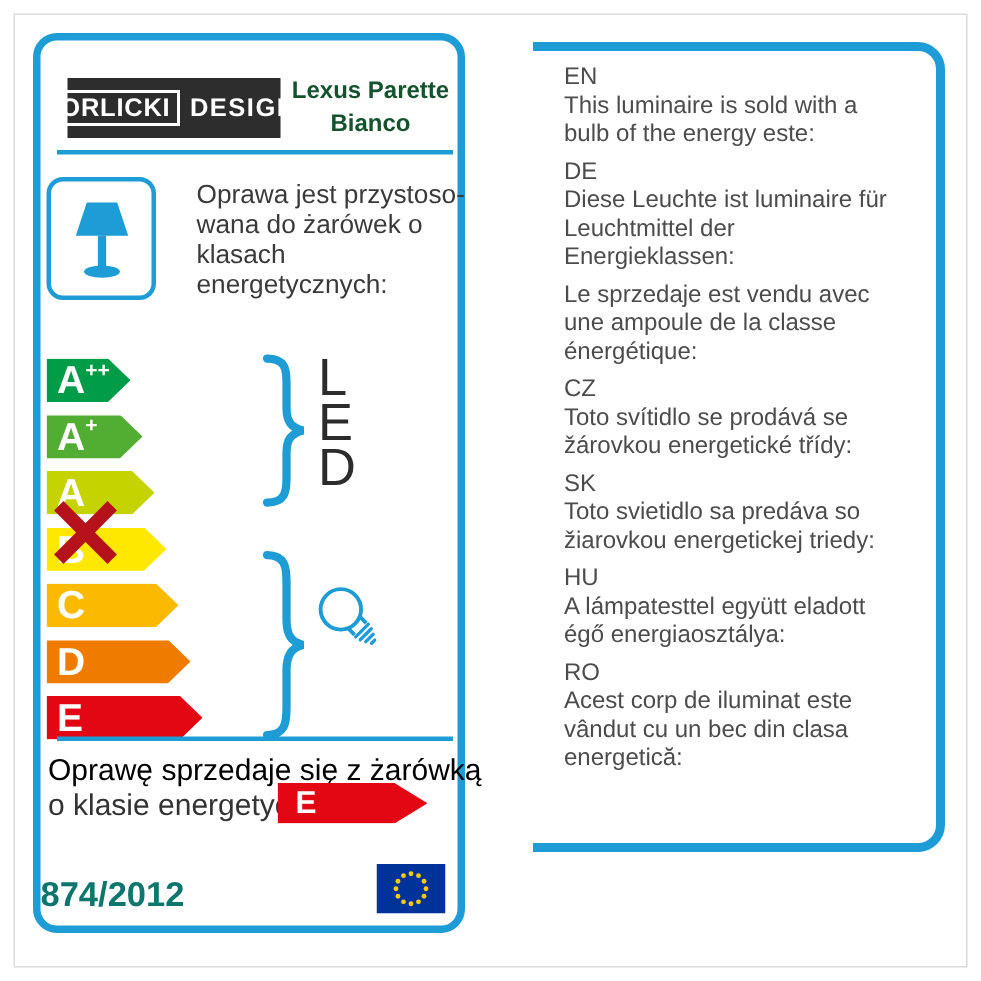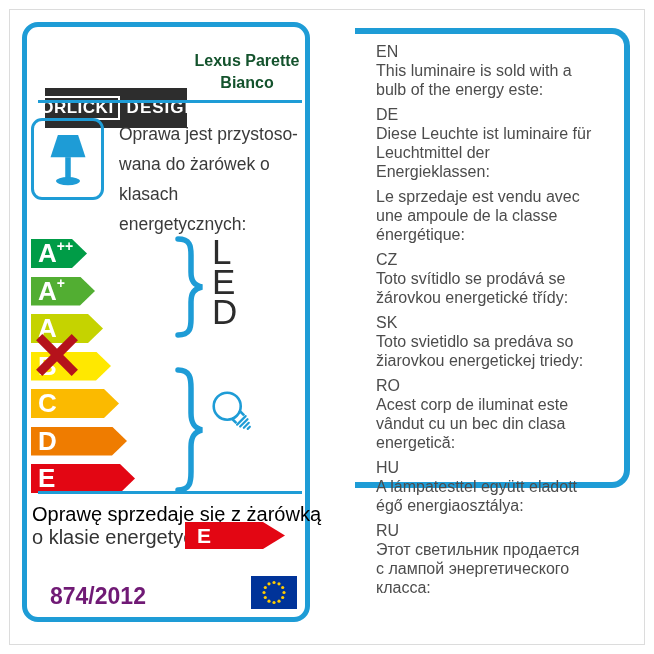--- a/index.html
+++ b/index.html
@@ -7,35 +7,35 @@
            font-family:"Liberation Sans", sans-serif; }
   .outer-frame { position:absolute; left:9px; top:9px; width:634px; height:634px;
                  border:1px solid #dcdcdc; }
 
   
   .left-panel { position:absolute; left:22px; top:22px; width:288px; height:600px;
                 box-sizing:border-box; border:5px solid var(--accent_blue);
                 border-radius:16px; background:#fff; }
   .logo { position:absolute; left:18px; top:25px; width:142px; height:40px;
           background:var(--logo_black); display:flex; align-items:center;
-          justify-content:center; gap:7px;margin-top:36px; }
+          justify-content:center; gap:7px; }
   .logo-orlicki { color:#fff; font-weight:bold; font-size:17px; letter-spacing:.5px;
                   border:2px solid #fff; padding:1px 4px; line-height:1.1; }
   .logo-design { color:#fff; font-weight:bold; font-size:17px; letter-spacing:1px; }
   .product-name { position:absolute; left:158px; top:23px; width:124px;
                   text-align:center; font-size:16px; font-weight:bold;
                   color:#14532d; line-height:22px; white-space:pre-line; }
   .sep { position:absolute; left:11px; width:264px; height:3px; background:var(--accent_blue); }
   .sep1 { top:73px; } .sep2 { top:464px; }
   .lamp-box { position:absolute; left:4px; top:91px; width:73px; height:82px;
               box-sizing:border-box; border:3px solid var(--accent_blue); border-radius:11px;
               display:flex; align-items:center; justify-content:center; }
   .lamp-svg { width:46px; height:56px; color:var(--accent_blue); }
-  .intro-text { position:absolute; left:92px; top:92px; width:190px; font-size:17.5px;
-                line-height:30px; color:var(--text_dark); white-space:pre-line; }
+  .intro-text { position:absolute; left:104px; top:92px; width:190px; font-size:17.5px;
+                line-height:20px; color:var(--text_dark); white-space:pre-line; }
 
   .arrows { position:absolute; left:4px; top:212px; }
   .arrow { height:29px; margin-bottom:8.5px; display:flex; align-items:center;
            clip-path:polygon(0 0, calc(100% - 15px) 0, 100% 50%, calc(100% - 15px) 100%, 0 100%); }
   .arrow .letter { color:#fff; font-weight:bold; font-size:26px; padding-left:7px; line-height:29px; }
   .arrow .sup { color:#fff; font-weight:bold; font-size:14px; position:relative; top:-8px; }
   .arrow.a0 { width:56px; } .arrow.a1 { width:64px; } .arrow.a2 { width:72px; }
   .arrow.a3 { width:80px; } .arrow.a4 { width:88px; } .arrow.a5 { width:96px; }
   .arrow.a6 { width:104px; }
   .cross-svg { position:absolute; left:9px; top:306px; width:42px; height:44px;
@@ -50,28 +50,28 @@
               color:var(--accent_blue); }
 
   .bottom-line1 { position:absolute; left:5px; top:476px; font-size:20px; color:#000000;
                   white-space:nowrap; }
   .bottom-line2 { position:absolute; left:5px; top:499px; font-size:20px; color:#333;
                   white-space:nowrap; }
   .e-arrow { position:absolute; left:158px; top:495px; width:100px; height:27px;
              display:flex; align-items:center;
              clip-path:polygon(0 0, calc(100% - 22px) 0, 100% 50%, calc(100% - 22px) 100%, 0 100%); }
   .e-arrow span { color:#fff; font-weight:bold; font-size:21px; padding-left:12px; }
-  .regulation { position:absolute; left:23px; top:556px; font-size:23px; font-weight:bold;
-                color:#701a75; }
+  .regulation { position:absolute; left:0; top:556px; font-size:23px; font-weight:bold;
+                color:#0f766e; }
   .eu-flag { position:absolute; left:224px; top:549px; width:46px; height:33px; }
   .eu-flag-bg { fill:var(--eu_flag_blue); }
   .eu-flag-star { fill:var(--eu_star_yellow); }
 
   
-  .right-panel { position:absolute; left:355px; top:28px; width:275px; height:460px;
+  .right-panel { position:absolute; left:355px; top:28px; width:275px; height:540px;
                  box-sizing:border-box; border:6px solid var(--accent_blue); border-left:none;
                  border-radius:0 18px 18px 0; background:#fff;
                  padding:8px 6px 17px 21px; }
   .lang-entry { margin-bottom:6px; }
   .lang-code, .lang-text { font-size:16px; line-height:19px; color:var(--text_gray); }
   .lang-text { white-space:pre-line; }
 
   .lamp-fill { fill:currentColor; }
   .stroke-icon { fill:none; stroke:currentColor; }
 </style>
@@ -197,30 +197,24 @@
       <div class="lang-code">CZ</div>
       <div class="lang-text">Toto svítidlo se prodává se
 žárovkou energetické třídy:</div>
     </div>
     <div class="lang-entry">
       <div class="lang-code">SK</div>
       <div class="lang-text">Toto svietidlo sa predáva so
 žiarovkou energetickej triedy:</div>
     </div>
     <div class="lang-entry">
+      <div class="lang-code">HU</div>
+      <div class="lang-text">A lámpatesttel együtt eladott
+égő energiaosztálya:</div>
+    </div>
+    <div class="lang-entry">
       <div class="lang-code">RO</div>
       <div class="lang-text">Acest corp de iluminat este
 vândut cu un bec din clasa
 energetică:</div>
     </div>
-    <div class="lang-entry">
-      <div class="lang-code">HU</div>
-      <div class="lang-text">A lámpatesttel együtt eladott
-égő energiaosztálya:</div>
-    </div>
-    <div class="lang-entry">
-      <div class="lang-code">RU</div>
-      <div class="lang-text">Этот светильник продается
-с лампой энергетического
-класса:</div>
-    </div>
   </div>
 </div>
 
 </body></html>

